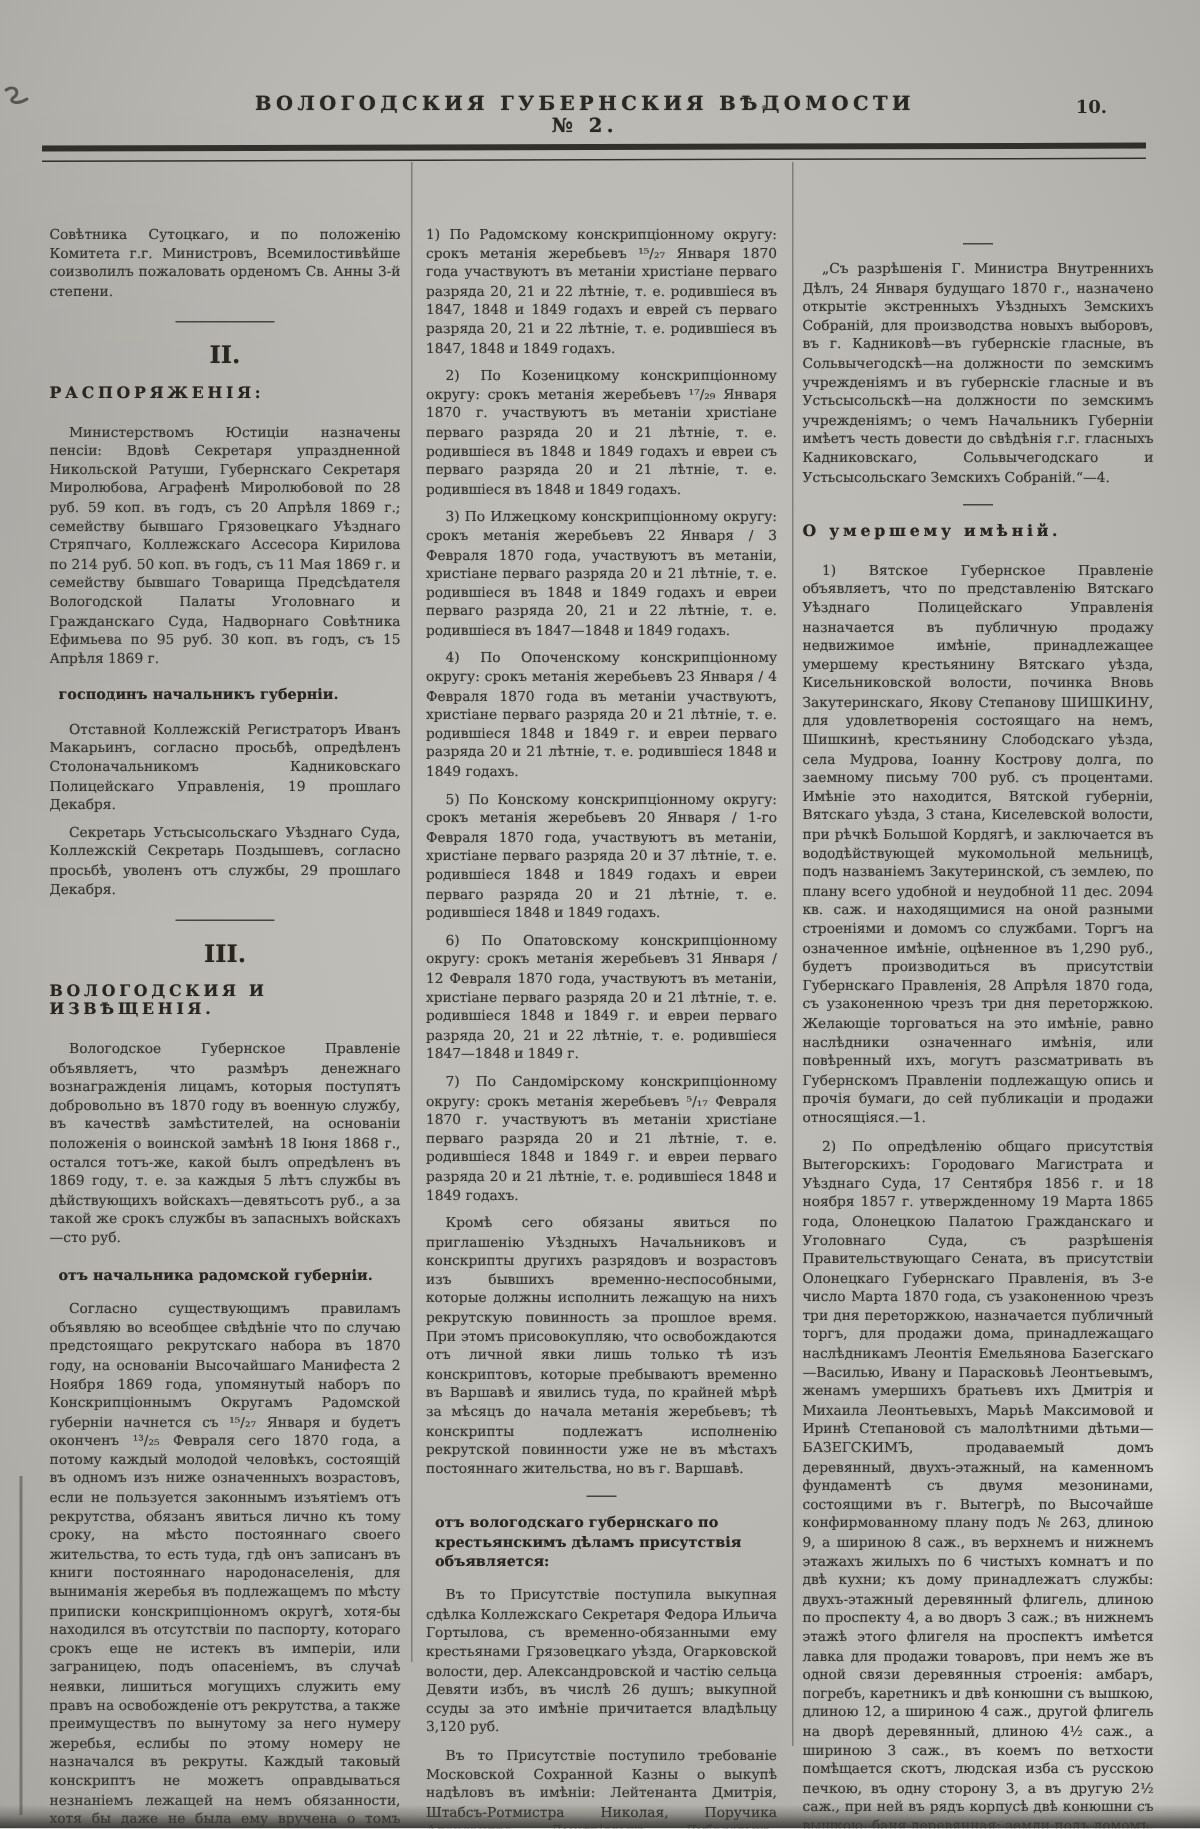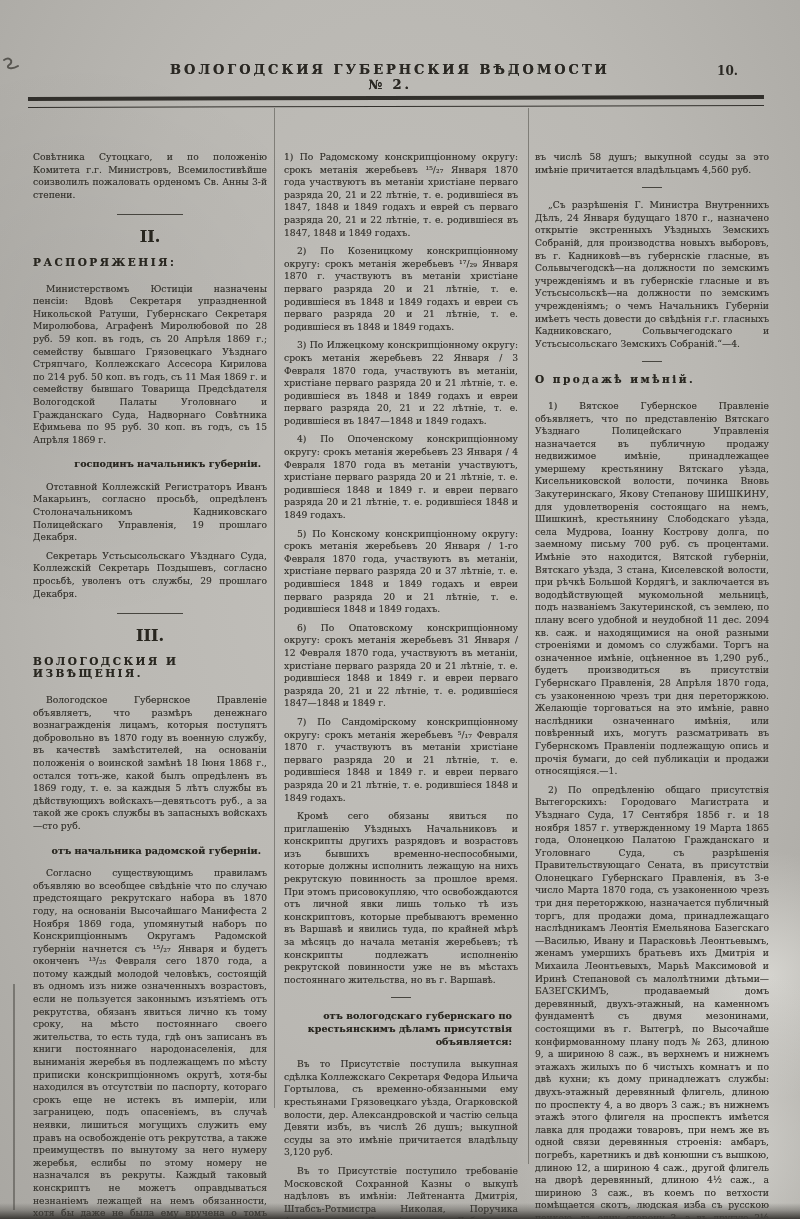--- a/index.html
+++ b/index.html
@@ -22,21 +22,21 @@
   .ink-mark{position:absolute;top:52px;left:2px;width:26px;height:26px;opacity:.75;}
   .columns{position:absolute;top:110px;left:33px;width:737px;height:1092px;
     display:flex;gap:17px;overflow:hidden;margin-top:41px;}
   .col{width:234px;min-width:234px;font-size:9.2px;line-height:12.6px;
     text-align:justify;color:#37352f;text-shadow:0 0 .5px rgba(55,53,47,.55);}
   .p{text-indent:13px;margin:0 0 6px;}
   .p-cont{text-indent:0;margin:0 0 6px;}
   .h-num{text-align:center;font-weight:bold;font-size:16px;margin:16px 0 12px;color:#28261f;}
   .h-caps{text-align:left;font-weight:bold;font-size:10.5px;letter-spacing:2.5px;
     margin:0 0 14px;color:#28261f;text-indent:0;}
-  .h-sub{text-align:right;font-weight:bold;font-size:9.6px;margin:12px 6px 10px;
+  .h-sub{text-align:left;font-weight:bold;font-size:9.6px;margin:12px 6px 10px;
     color:#28261f;text-indent:0;}
   .rule{width:66px;border-top:1.6px solid #47453f;margin:13px auto;}
   .dash{width:20px;border-top:1.6px solid #47453f;margin:11px auto;}
   .col-rule{position:absolute;width:1px;background:#716f69;opacity:.8;}
   .col-rule-1{left:274px;top:108px;height:1000px;}
   .col-rule-2{left:528px;top:108px;height:1056px;}
   .left-edge-line{position:absolute;left:13px;top:984px;width:2px;height:226px;
     background:#55534e;opacity:.6;}
   .bottom-shadow{position:absolute;left:0;bottom:0;width:800px;height:16px;
     background:linear-gradient(to bottom, rgba(64,62,58,0) 0%, rgba(64,62,58,.35) 45%, #3c3a36 100%);}
@@ -85,25 +85,24 @@
         <div class="p">5) По Конскому конскрипціонному округу: срокъ метанія жеребьевъ 20 Января / 1-го Февраля 1870 года, участвуютъ въ метаніи, христіане перваго разряда 20 и 37 лѣтніе, т. е. родившіеся 1848 и 1849 годахъ и евреи перваго разряда 20 и 21 лѣтніе, т. е. родившіеся 1848 и 1849 годахъ.</div>
         <div class="p">6) По Опатовскому конскрипціонному округу: срокъ метанія жеребьевъ 31 Января / 12 Февраля 1870 года, участвуютъ въ метаніи, христіане перваго разряда 20 и 21 лѣтніе, т. е. родившіеся 1848 и 1849 г. и евреи перваго разряда 20, 21 и 22 лѣтніе, т. е. родившіеся 1847—1848 и 1849 г.</div>
         <div class="p">7) По Сандомірскому конскрипціонному округу: срокъ метанія жеребьевъ ⁵/₁₇ Февраля 1870 г. участвуютъ въ метаніи христіане перваго разряда 20 и 21 лѣтніе, т. е. родившіеся 1848 и 1849 г. и евреи перваго разряда 20 и 21 лѣтніе, т. е. родившіеся 1848 и 1849 годахъ.</div>
         <div class="p">Кромѣ сего обязаны явиться по приглашенію Уѣздныхъ Начальниковъ и конскрипты другихъ разрядовъ и возрастовъ изъ бывшихъ временно-неспособными, которые должны исполнить лежащую на нихъ рекрутскую повинность за прошлое время. При этомъ присовокупляю, что освобождаются отъ личной явки лишь только тѣ изъ конскриптовъ, которые пребываютъ временно въ Варшавѣ и явились туда, по крайней мѣрѣ за мѣсяцъ до начала метанія жеребьевъ; тѣ конскрипты подлежатъ исполненію рекрутской повинности уже не въ мѣстахъ постояннаго жительства, но въ г. Варшавѣ.</div>
         <div class="dash"></div>
         <div class="h-sub">отъ вологодскаго губернскаго по крестьянскимъ дѣламъ присутствія объявляется:</div>
         <div class="p">Въ то Присутствіе поступила выкупная сдѣлка Коллежскаго Секретаря Федора Ильича Гортылова, съ временно-обязанными ему крестьянами Грязовецкаго уѣзда, Огарковской волости, дер. Александровской и частію сельца Девяти избъ, въ числѣ 26 душъ; выкупной ссуды за это имѣніе причитается владѣльцу 3,120 руб.</div>
         <div class="p">Въ то Присутствіе поступило требованіе Московской Сохранной Казны о выкупѣ надѣловъ въ имѣніи: Лейтенанта Дмитрія, Штабсъ-Ротмистра Николая, Поручика Александра Дмитріевыхъ Дубасовыхъ, Елизаветы Семичевой и Анны Ильиной, временно-обязанными имъ крестьянами Кадниковскаго уѣзда, Ембской волости, дер. Ошагинской и Коротнихи, въ</div>
       </div>
       <div class="col">
-        <div class="p-cont">въ числѣ 58 душъ; выкупной ссуды за это имѣніе причитается владѣльцамъ 4,560 руб.</div>
         <div class="dash"></div>
         <div class="p">„Съ разрѣшенія Г. Министра Внутреннихъ Дѣлъ, 24 Января будущаго 1870 г., назначено открытіе экстренныхъ Уѣздныхъ Земскихъ Собраній, для производства новыхъ выборовъ, въ г. Кадниковѣ—въ губернскіе гласные, въ Сольвычегодскѣ—на должности по земскимъ учрежденіямъ и въ губернскіе гласные и въ Устьсысольскѣ—на должности по земскимъ учрежденіямъ; о чемъ Начальникъ Губерніи имѣетъ честь довести до свѣдѣнія г.г. гласныхъ Кадниковскаго, Сольвычегодскаго и Устьсысольскаго Земскихъ Собраній.“—4.</div>
         <div class="dash"></div>
-        <div class="h-caps">О продажѣ имѣній.</div>
+        <div class="h-caps">О умершему имѣній.</div>
         <div class="p">1) Вятское Губернское Правленіе объявляетъ, что по представленію Вятскаго Уѣзднаго Полицейскаго Управленія назначается въ публичную продажу недвижимое имѣніе, принадлежащее умершему крестьянину Вятскаго уѣзда, Кисельниковской волости, починка Вновь Закутеринскаго, Якову Степанову ШИШКИНУ, для удовлетворенія состоящаго на немъ, Шишкинѣ, крестьянину Слободскаго уѣзда, села Мудрова, Іоанну Кострову долга, по заемному письму 700 руб. съ процентами. Имѣніе это находится, Вятской губерніи, Вятскаго уѣзда, 3 стана, Киселевской волости, при рѣчкѣ Большой Кордягѣ, и заключается въ вододѣйствующей мукомольной мельницѣ, подъ названіемъ Закутеринской, съ землею, по плану всего удобной и неудобной 11 дес. 2094 кв. саж. и находящимися на оной разными строеніями и домомъ со службами. Торгъ на означенное имѣніе, оцѣненное въ 1,290 руб., будетъ производиться въ присутствіи Губернскаго Правленія, 28 Апрѣля 1870 года, съ узаконенною чрезъ три дня переторжкою. Желающіе торговаться на это имѣніе, равно наслѣдники означеннаго имѣнія, или повѣренный ихъ, могутъ разсматривать въ Губернскомъ Правленіи подлежащую опись и прочія бумаги, до сей публикаціи и продажи относящіяся.—1.</div>
         <div class="p">2) По опредѣленію общаго присутствія Вытегорскихъ: Городоваго Магистрата и Уѣзднаго Суда, 17 Сентября 1856 г. и 18 ноября 1857 г. утвержденному 19 Марта 1865 года, Олонецкою Палатою Гражданскаго и Уголовнаго Суда, съ разрѣшенія Правительствующаго Сената, въ присутствіи Олонецкаго Губернскаго Правленія, въ 3-е число Марта 1870 года, съ узаконенною чрезъ три дня переторжкою, назначается публичный торгъ, для продажи дома, принадлежащаго наслѣдникамъ Леонтія Емельянова Базегскаго—Василью, Ивану и Парасковьѣ Леонтьевымъ, женамъ умершихъ братьевъ ихъ Дмитрія и Михаила Леонтьевыхъ, Марьѣ Максимовой и Иринѣ Степановой съ малолѣтними дѣтьми—БАЗЕГСКИМЪ, продаваемый домъ деревянный, двухъ-этажный, на каменномъ фундаментѣ съ двумя мезонинами, состоящими въ г. Вытегрѣ, по Высочайше конфирмованному плану подъ № 263, длиною 9, а шириною 8 саж., въ верхнемъ и нижнемъ этажахъ жилыхъ по 6 чистыхъ комнатъ и по двѣ кухни; къ дому принадлежатъ службы: двухъ-этажный деревянный флигель, длиною по проспекту 4, а во дворъ 3 саж.; въ нижнемъ этажѣ этого флигеля на проспектъ имѣется лавка для продажи товаровъ, при немъ же въ одной связи деревянныя строенія: амбаръ, погребъ, каретникъ и двѣ конюшни съ вышкою, длиною 12, а шириною 4 саж., другой флигель на дворѣ деревянный, длиною 4½ саж., а шириною 3 саж., въ коемъ по ветхости помѣщается скотъ, людская изба съ русскою печкою, въ одну сторону 3, а въ другую 2½ саж., при ней въ рядъ корпусѣ двѣ конюшни съ вышкою, баня деревянная; земли подъ домомъ, флиге-</div>
       </div>
     </div>
 
   <div class="col-rule col-rule-1"></div>
   <div class="col-rule col-rule-2"></div>
 
   <div class="left-edge-line"></div>
   <div class="bottom-shadow"></div>

